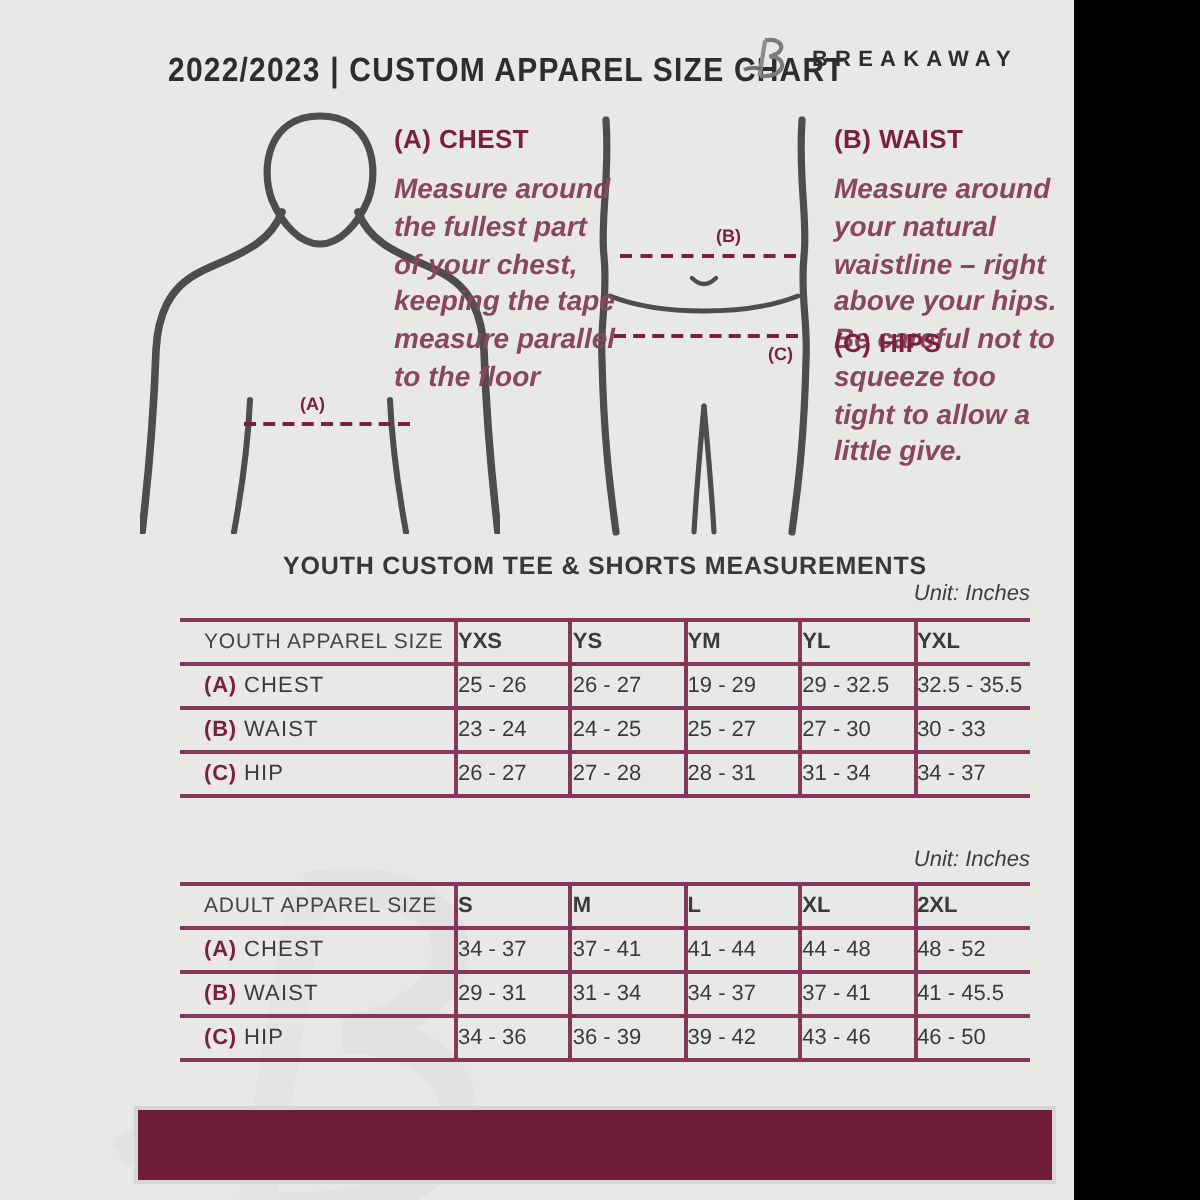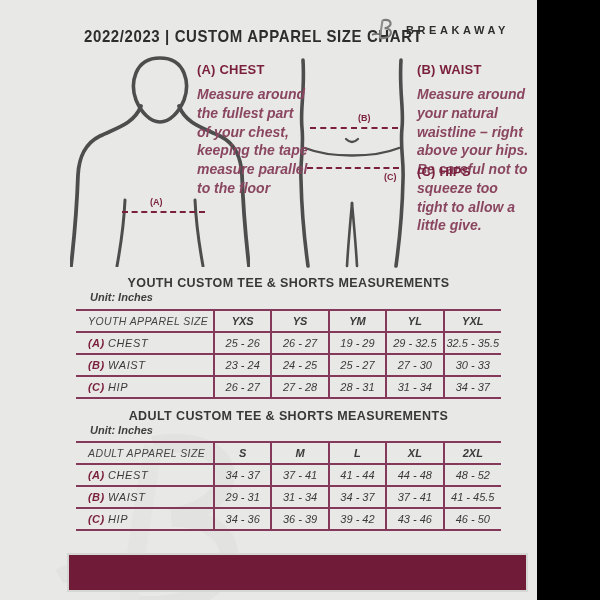--- a/index.html
+++ b/index.html
@@ -53,36 +53,35 @@
     font-size:13px;font-weight:800;color:var(--maroon);
     letter-spacing:0.2px;margin-bottom:8px;
   }
   .guide-block p{
     font-size:14px;font-style:italic;color:var(--maroon-soft);
     line-height:1.34;font-weight:600;
   }
 
   
   .tbl-title{
-    left:76px;width:425px;text-align:center;
+    left:90px;width:425px;text-align:center;
     font-size:12.5px;font-weight:800;color:#383838;letter-spacing:0.4px;
   }
   .tbl-unit{
-    left:90px;width:425px;text-align:left;
-    font-size:11px;font-style:italic;font-weight:700;color:#3e3e3e;
+    left:90px;width:425px;text-align:right;
+    font-size:11px;font-style:italic;font-weight:400;color:#3e3e3e;
   }
   table.size-table{
-    position:absolute;left:76px;width:425px;z-index:1;
+    position:absolute;left:90px;width:425px;z-index:1;
     border-collapse:collapse;table-layout:fixed;
     border-top:2px solid var(--line);
-    font-style:italic;
   }
   table.size-table tr{height:22px;border-bottom:2px solid var(--line);}
   table.size-table td{
-    padding:0;text-align:center;vertical-align:middle;
+    padding:0;text-align:left;vertical-align:middle;
     font-size:11px;color:var(--ink);background:transparent;
   }
   table.size-table td:first-child{
     text-align:left;padding-left:12px;letter-spacing:0.4px;
   }
   table.size-table td + td{border-left:2px solid var(--line);}
   table.size-table tr.head td{font-weight:700;}
   table.size-table tr.head td:first-child{font-weight:400;font-size:10.5px;color:#444;}
   .pfx{color:var(--maroon);font-weight:800;}
   .rowlbl{font-weight:500;letter-spacing:0.6px;}
@@ -205,21 +204,20 @@
       <td><span class="pfx">(C)</span> <span class="rowlbl">HIP</span></td>
       <td>26 - 27</td>
       <td>27 - 28</td>
       <td>28 - 31</td>
       <td>31 - 34</td>
       <td>34 - 37</td>
     </tr>
   </tbody>
     </table>
 
-  <div class="layer tbl-title" style="top:409px;">ADULT CUSTOM TEE &amp; SHORTS MEASUREMENTS</div>
   <div class="layer tbl-unit" style="top:424px;">Unit: Inches</div>
 
   <table class="size-table" style="top:441px;">
     <colgroup>
         <col style="width:138px">
         <col>
         <col>
         <col>
         <col>
         <col>

